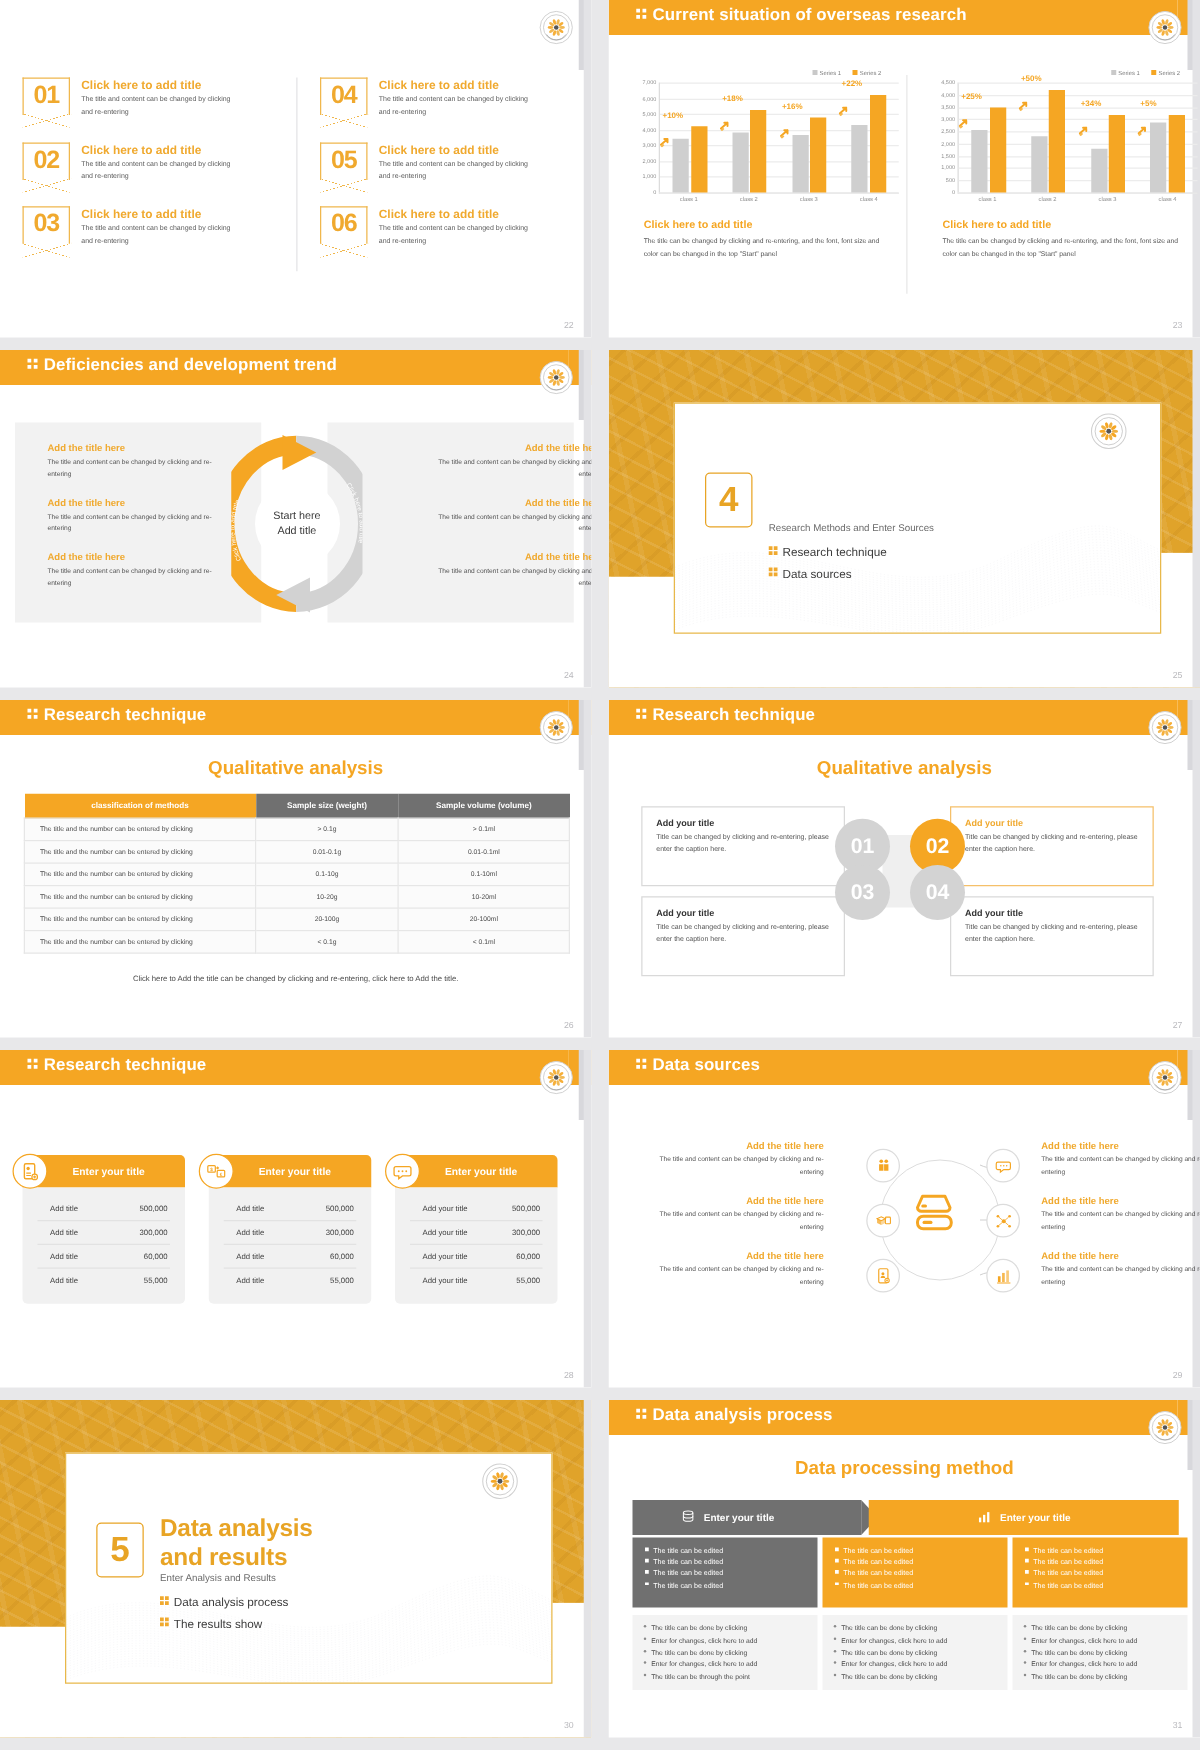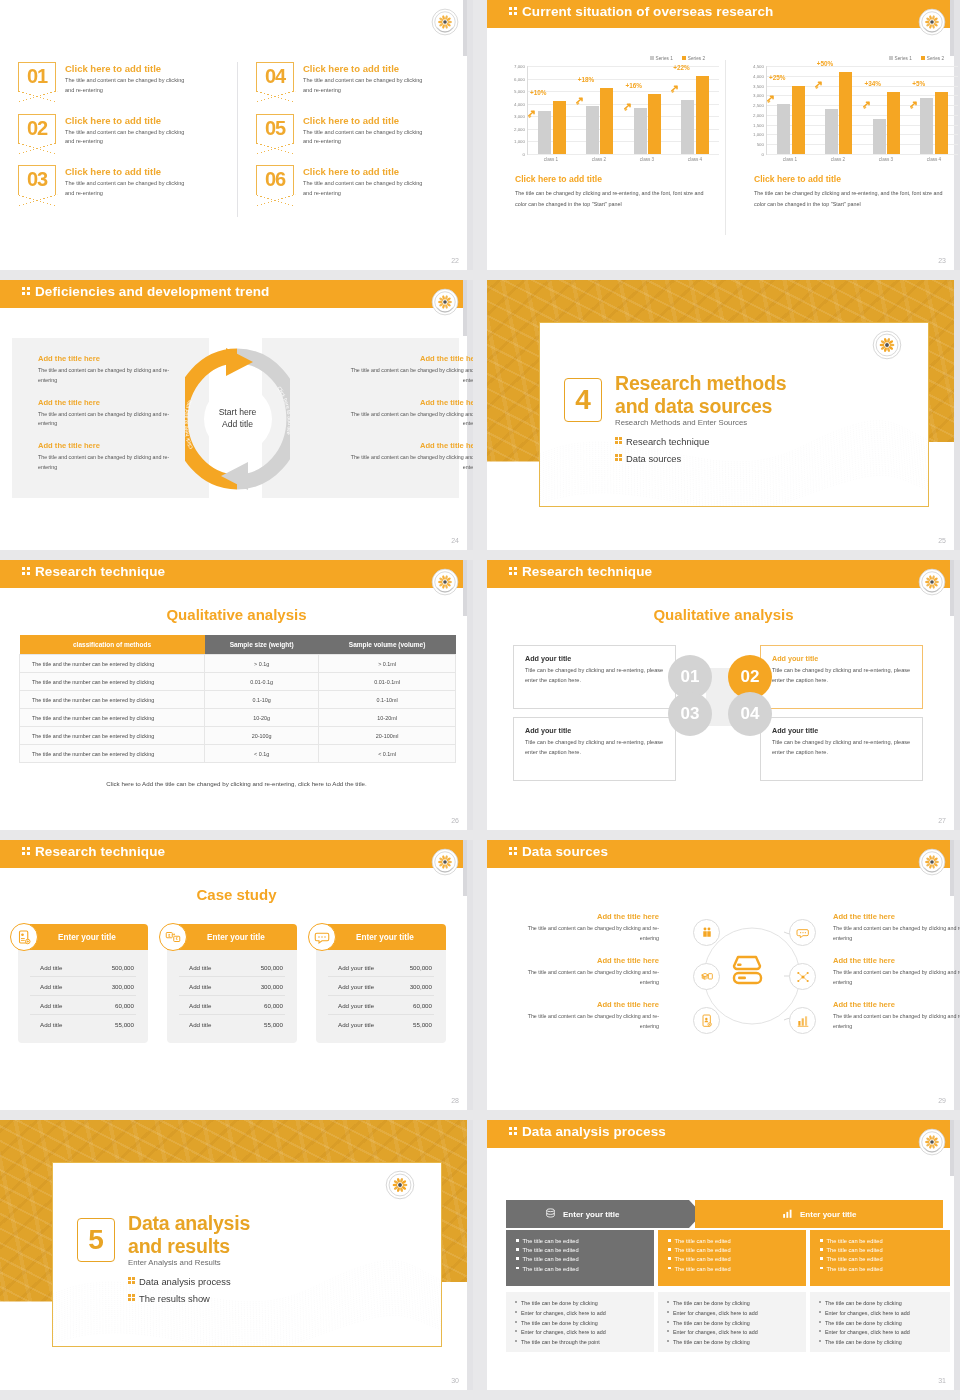--- a/index.html
+++ b/index.html
@@ -554,21 +554,20 @@
         <ellipse cx="17.96048783712535" cy="26.276973007548015" rx="3.3" ry="1.7" fill="#f5a623" transform="rotate(108 17.96048783712535 26.276973007548015)"></ellipse>
         <ellipse cx="14.660487837125348" cy="23.879382665130322" rx="3.3" ry="1.7" fill="#f0b040" transform="rotate(144 14.660487837125348 23.879382665130322)"></ellipse>
         <ellipse cx="13.4" cy="20" rx="3.3" ry="1.7" fill="#f5a623" transform="rotate(180 13.4 20)"></ellipse>
         <ellipse cx="14.660487837125347" cy="16.120617334869678" rx="3.3" ry="1.7" fill="#f0b040" transform="rotate(216 14.660487837125347 16.120617334869678)"></ellipse>
         <ellipse cx="17.960487837125346" cy="13.723026992451988" rx="3.3" ry="1.7" fill="#f5a623" transform="rotate(252 17.960487837125346 13.723026992451988)"></ellipse>
         <ellipse cx="22.03951216287465" cy="13.723026992451986" rx="3.3" ry="1.7" fill="#f0b040" transform="rotate(288 22.03951216287465 13.723026992451986)"></ellipse>
         <ellipse cx="25.33951216287465" cy="16.120617334869678" rx="3.3" ry="1.7" fill="#f5a623" transform="rotate(324 25.33951216287465 16.120617334869678)"></ellipse>
      <circle cx="20" cy="20" r="2.6" fill="#555"></circle>
       </svg>
    <div class="dnum">4</div>
-   <div class="dtitle">Research methods<br>and data sources</div>
    <div class="dsub">Research Methods and Enter Sources</div>
    <div class="dlist">
      <div><span class="dotsm"><i></i><i></i><i></i><i></i></span>Research technique</div>
         <div><span class="dotsm"><i></i><i></i><i></i><i></i></span>Data sources</div>
       </div>
    <div class="pgno">25</div>
    <div class="edge"></div>
     </div>
     <div class="slide">
  <div class="hdr">
@@ -701,21 +700,20 @@
         <ellipse cx="13.4" cy="20" rx="3.3" ry="1.7" fill="#f5a623" transform="rotate(180 13.4 20)" opacity=".9"></ellipse>
         <ellipse cx="14.660487837125347" cy="16.120617334869678" rx="3.3" ry="1.7" fill="#f0b040" transform="rotate(216 14.660487837125347 16.120617334869678)" opacity=".9"></ellipse>
         <ellipse cx="17.960487837125346" cy="13.723026992451988" rx="3.3" ry="1.7" fill="#f5a623" transform="rotate(252 17.960487837125346 13.723026992451988)" opacity=".9"></ellipse>
         <ellipse cx="22.03951216287465" cy="13.723026992451986" rx="3.3" ry="1.7" fill="#f0b040" transform="rotate(288 22.03951216287465 13.723026992451986)" opacity=".9"></ellipse>
         <ellipse cx="25.33951216287465" cy="16.120617334869678" rx="3.3" ry="1.7" fill="#f5a623" transform="rotate(324 25.33951216287465 16.120617334869678)" opacity=".9"></ellipse>
   <circle cx="20" cy="20" r="2.6" fill="#555"></circle>
   <path d="M9 28 a13 13 0 0 0 22 0" fill="none" stroke="#8a8a8a" stroke-width=".7"></path>
 </svg>
  <div class="pgno">28</div>
  <div class="edge"></div>
-   <div class="sect-title">Case study</div>
    <div class="card" style="left:18px">
       <div class="head">
         <div class="cicon">
             <svg viewBox="0 0 24 24" width="18" height="18">
               <rect x="6" y="4" width="11" height="16" rx="1.6" fill="none" stroke="#f5a623" stroke-width="1.5"></rect>
               <circle cx="10" cy="9" r="1.8" fill="#f5a623"></circle>
               <path d="M8 14h5M8 16.5h5" stroke="#f5a623" stroke-width="1.2"></path>
               <circle cx="17" cy="18" r="3" fill="#fff" stroke="#f5a623" stroke-width="1.3"></circle>
               <path d="M17 16.4v3.2M15.4 18h3.2" stroke="#f5a623" stroke-width="1.1"></path>
             </svg>
@@ -995,20 +993,21 @@
         <ellipse cx="13.4" cy="20" rx="3.3" ry="1.7" fill="#f5a623" transform="rotate(180 13.4 20)" opacity=".9"></ellipse>
         <ellipse cx="14.660487837125347" cy="16.120617334869678" rx="3.3" ry="1.7" fill="#f0b040" transform="rotate(216 14.660487837125347 16.120617334869678)" opacity=".9"></ellipse>
         <ellipse cx="17.960487837125346" cy="13.723026992451988" rx="3.3" ry="1.7" fill="#f5a623" transform="rotate(252 17.960487837125346 13.723026992451988)" opacity=".9"></ellipse>
         <ellipse cx="22.03951216287465" cy="13.723026992451986" rx="3.3" ry="1.7" fill="#f0b040" transform="rotate(288 22.03951216287465 13.723026992451986)" opacity=".9"></ellipse>
         <ellipse cx="25.33951216287465" cy="16.120617334869678" rx="3.3" ry="1.7" fill="#f5a623" transform="rotate(324 25.33951216287465 16.120617334869678)" opacity=".9"></ellipse>
   <circle cx="20" cy="20" r="2.6" fill="#555"></circle>
   <path d="M9 28 a13 13 0 0 0 22 0" fill="none" stroke="#8a8a8a" stroke-width=".7"></path>
 </svg>
  <div class="pgno">31</div>
  <div class="edge"></div>
+   <div class="sect-title">Data processing method</div>
    <div class="pm-head grey">
      <span style="margin:0 6px 0 38px"><svg viewBox="0 0 24 24" width="13" height="13">
             <ellipse cx="12" cy="6" rx="7" ry="2.6" fill="none" stroke="#fff" stroke-width="1.5"></ellipse>
             <path d="M5 6v5c0 1.4 3.1 2.6 7 2.6s7-1.2 7-2.6V6" fill="none" stroke="#fff" stroke-width="1.5"></path>
             <path d="M5 11v5c0 1.4 3.1 2.6 7 2.6s7-1.2 7-2.6v-5" fill="none" stroke="#fff" stroke-width="1.5"></path>
           </svg></span>
         <span>Enter your title</span>
       </div>
    <div class="pm-head orange">
      <span style="margin:0 6px 0 86px"><svg viewBox="0 0 24 24" width="13" height="13">

